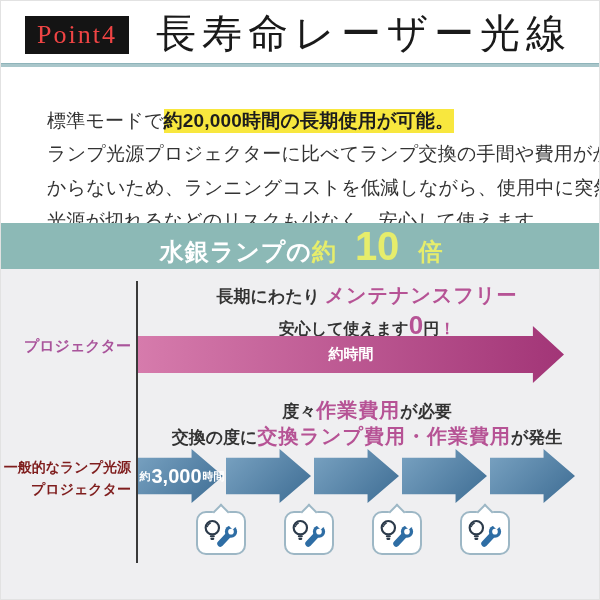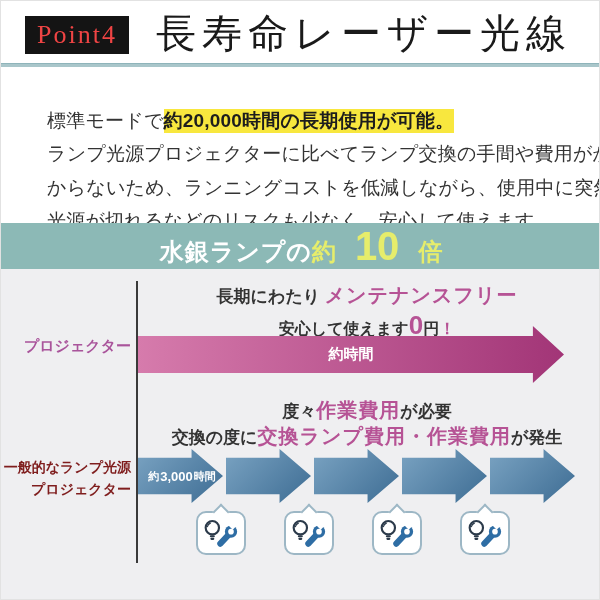--- a/index.html
+++ b/index.html
@@ -48,21 +48,21 @@
               clip-path:polygon(0 17.5%,92.7% 17.5%,92.7% 0,100% 50%,92.7% 100%,92.7% 82.5%,0 82.5%);
               display:flex;align-items:center;justify-content:center;color:#fff;white-space:nowrap;}
   .arrow-pink .s{font-size:15px;font-weight:bold;}
   .arrow-pink .n{font-size:27px;font-weight:bold;letter-spacing:0.5px;margin:0 1px;}
   .arrows-blue{position:absolute;left:137px;top:180px;width:450px;height:54px;}
   .arrow-blue{position:absolute;top:0;width:85px;height:54px;
               background:linear-gradient(135deg,var(--blue_arrow_from),var(--blue_arrow_to));
               clip-path:polygon(0 16%,63% 16%,63% 0,100% 50%,63% 100%,63% 84%,0 84%);}
   .arrow3000{position:absolute;left:137px;top:180px;width:88px;height:54px;display:flex;
              align-items:center;justify-content:center;color:#fff;font-weight:bold;white-space:nowrap;}
-  .arrow3000 .s{font-size:11px;} .arrow3000 .n{font-size:13px;margin:0 1px;}
+  .arrow3000 .s{font-size:11px;} .arrow3000 .n{font-size:20px;margin:0 1px;}
   .bubble{position:absolute;top:242px;width:50px;height:44px;background:#fff;
           border:2px solid var(--bubble_border);border-radius:10px;box-sizing:border-box;
           display:flex;align-items:center;justify-content:center;}
   .bubble::before{content:'';position:absolute;top:-7px;left:50%;margin-left:-6px;width:10px;height:10px;
           background:#fff;border-top:2px solid var(--bubble_border);
           border-left:2px solid var(--bubble_border);transform:rotate(45deg);}
   .bubble svg{display:block;}
 </style>
 </head>
 <body>

